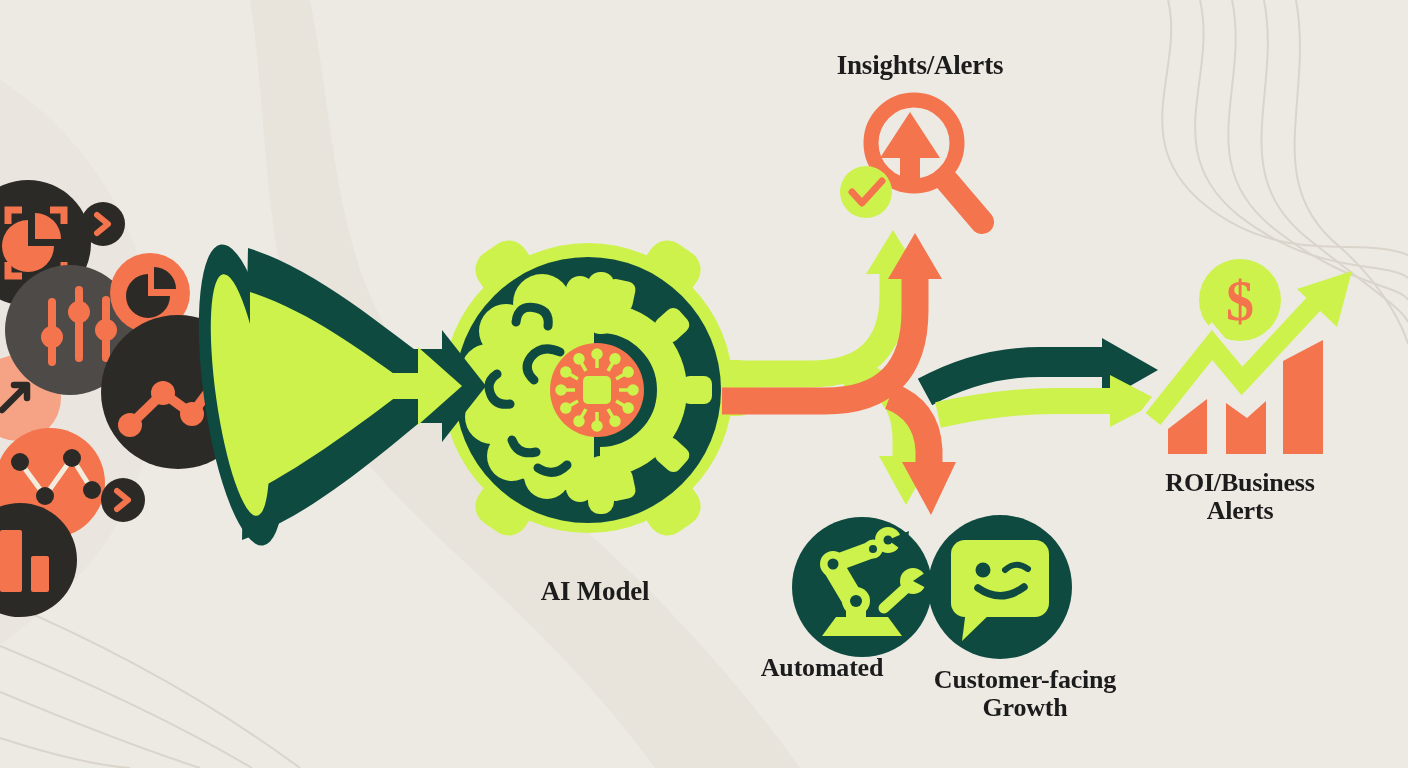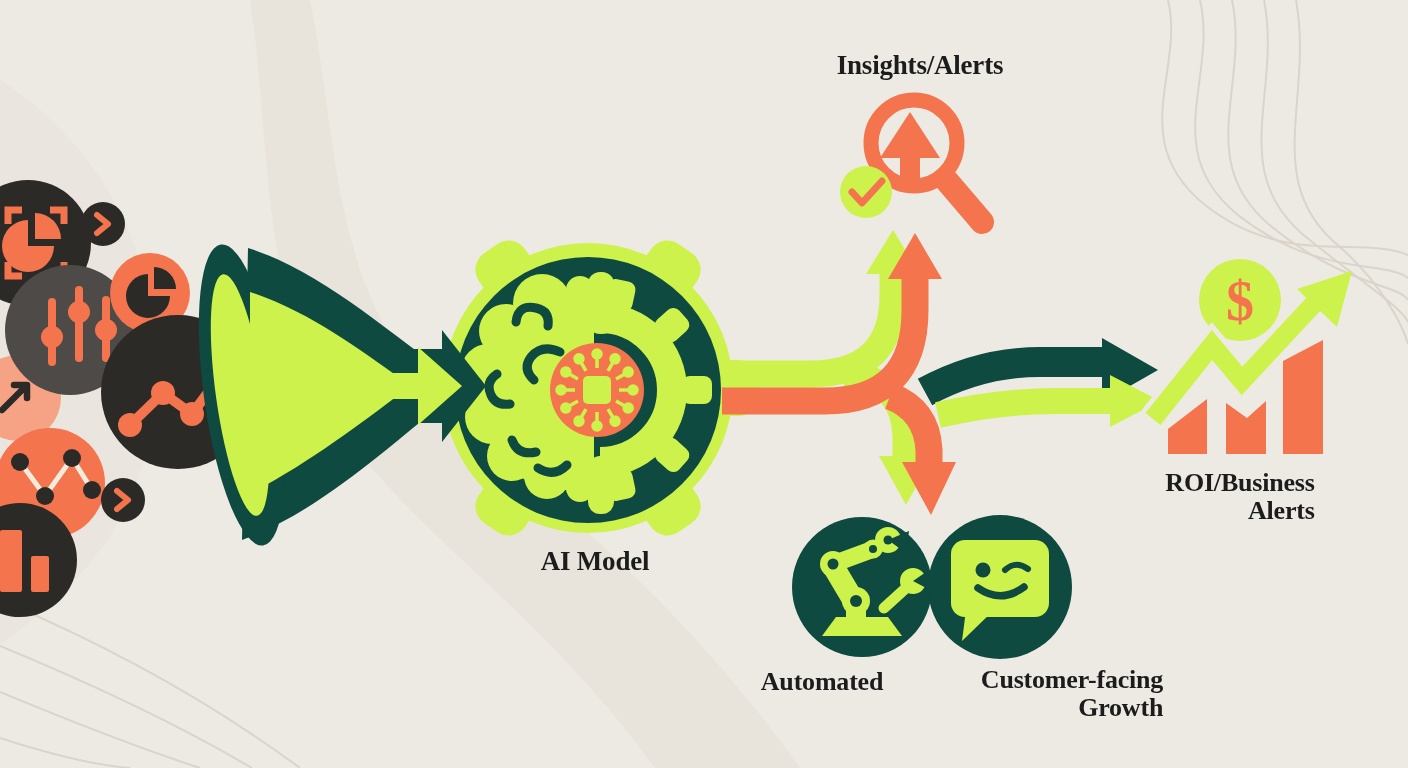--- a/index.html
+++ b/index.html
@@ -7,21 +7,21 @@
     position:relative;width:1408px;height:768px;overflow:hidden;
     background:#edeae4;
     font-family:Liberation Serif, serif;
   }
   .stage svg{position:absolute;left:0;top:0;}
   .lbl{
     position:absolute;transform:translateX(-50%);
     color:#1c1c1c;font-weight:700;font-size:27px;line-height:28px;
     text-align:center;white-space:nowrap;letter-spacing:-0.2px;
   }
-  .lbl2{font-size:26px;text-align:right;}
+  .lbl2{font-size:26px;}
   .dollar{
     position:absolute;transform:translate(-50%,-50%);
     color:#f4744d;font-weight:800;font-size:56px;line-height:56px;
   }
 </style>
 </head>
 <body>
 
 <div class="stage">
 
@@ -328,27 +328,27 @@
     </g>
     <g>
       <path d="M 1153 419 L 1212 345 L 1242 381 L 1322 295" fill="none" stroke="#edeae4" stroke-width="29"></path>
       <path d="M 1153 419 L 1212 345 L 1242 381 L 1322 295" fill="none" stroke="#cdf24c" stroke-width="19"></path>
       <polygon points="1352,271 1337,327 1297,289" fill="#cdf24c"></polygon>
     </g>
   </g>
 </svg>
 
 <div class="lbl" style="left:920px;top:51px;">Insights/Alerts</div>
-<div class="lbl" style="left:595px;top:547px;">AI Model</div>
-
-<div class="lbl lbl2" style="left:822px;top:668px;">
+<div class="lbl" style="left:595px;top:577px;">AI Model</div>
+
+<div class="lbl lbl2" style="left:822px;top:654px;">
   <div>Automated</div>
 </div>
 
-<div class="lbl lbl2" style="left:1072px;top:666px;">
+<div class="lbl lbl2" style="left:1025px;top:666px;">
   <div>Customer-facing</div>
   <div>Growth</div>
 </div>
 
 <div class="lbl lbl2" style="left:1240px;top:469px;">
   <div>ROI/Business</div>
   <div>Alerts</div>
 </div>
 
 <div class="dollar" style="left:1240px;top:301px;">$</div>

